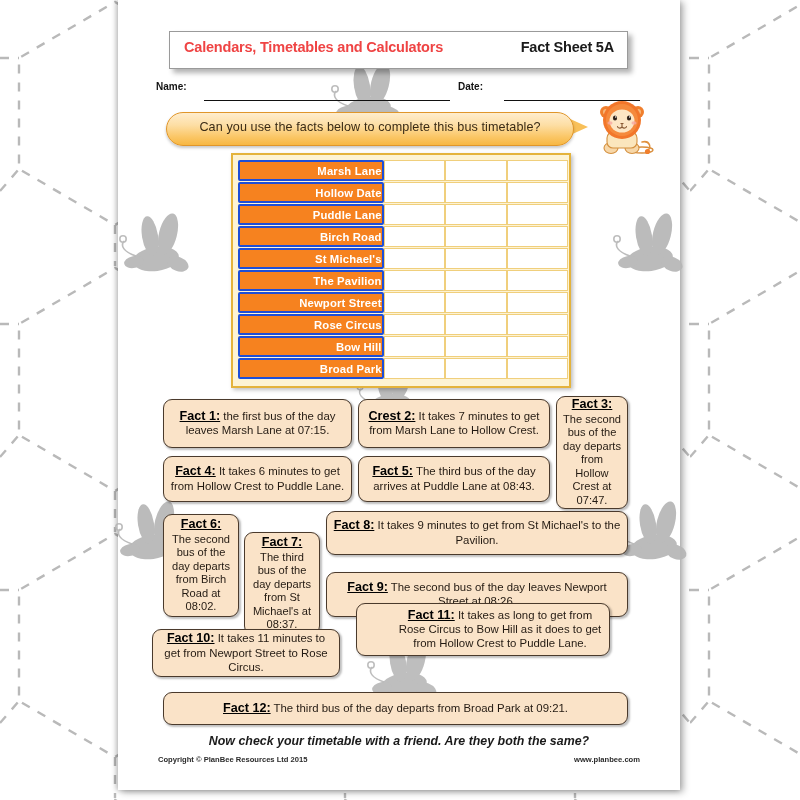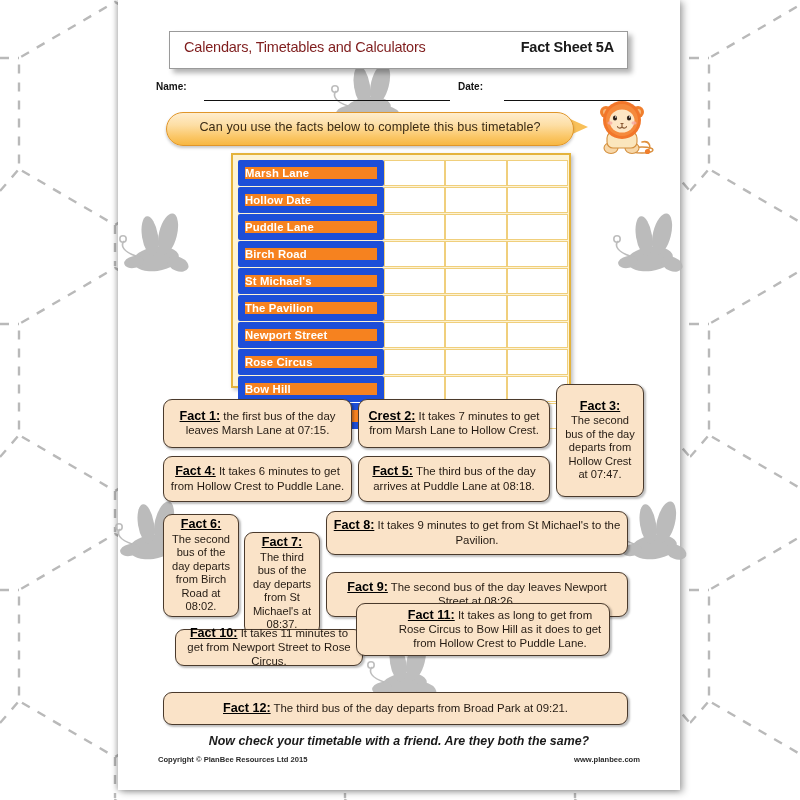--- a/index.html
+++ b/index.html
@@ -58,22 +58,22 @@
     background: #ffffff;
     border: 1px solid #9a9a9a;
     box-shadow: 4px 4px 5px rgba(0,0,0,0.30);
     z-index: 5;
   }
   #title-left {
     position: absolute;
     left: 14px;
     top: 7px;
     font-size: 14.5px;
-    font-weight: normal;
-    color: #7f1d1d;
+    font-weight: bold;
+    color: #ef4444;
     letter-spacing: -0.2px;
     white-space: nowrap;
   }
   #title-right {
     position: absolute;
     right: 13px;
     top: 7px;
     font-size: 14.5px;
     font-weight: bold;
     color: #1a1a1a;
@@ -178,23 +178,24 @@
     height: 21px;
     padding: 0;
     box-sizing: border-box;
   }
   td.stop {
     width: 148px;
     background: #f6821f;
     color: #ffffff;
     font-size: 11.3px;
     font-weight: bold;
+    text-align: right;
     padding-right: 9px;
     letter-spacing: 0.15px;
-    border: 7px solid #1d4ed8;
+    border: 2px solid #1d4ed8;
     border-radius: 2px;
   }
   td.blank {
     width: 63px;
     background: #ffffff;
     border: 1px solid #f0cf7c;
   }
 
   
   .fact {
@@ -487,35 +488,35 @@
         <span class="fact-lbl">Fact 1:</span><span> the first bus of the day leaves Marsh Lane at 07:15.</span>
       </div>
     </div>
 
     <div class="fact" style="left:240px; top:399px; width:192px; height:49px;">
       <div class="fact-text">
         <span class="fact-lbl">Crest 2:</span><span> It takes 7 minutes to get from Marsh Lane to Hollow Crest.</span>
       </div>
     </div>
 
-    <div class="fact" style="left:438px; top:384px; width:88px; height:113px;">
+    <div class="fact" style="left:438px; top:396px; width:72px; height:113px;">
       <div class="fact-text narrow">
         <span class="fact-lbl">Fact 3:</span><br><span>The second bus of the day departs from Hollow Crest at 07:47.</span>
       </div>
     </div>
 
     <div class="fact" style="left:45px; top:456px; width:189px; height:46px;">
       <div class="fact-text">
         <span class="fact-lbl">Fact 4:</span><span> It takes 6 minutes to get from Hollow Crest to Puddle Lane.</span>
       </div>
     </div>
 
     <div class="fact" style="left:240px; top:456px; width:192px; height:46px;">
       <div class="fact-text">
-        <span class="fact-lbl">Fact 5:</span><span> The third bus of the day arrives at Puddle Lane at 08:18.</span>
+        <span class="fact-lbl">Fact 5:</span><span> The third bus of the day arrives at Puddle Lane at 08:43.</span>
       </div>
     </div>
 
     <div class="fact" style="left:45px; top:514px; width:76px; height:103px;">
       <div class="fact-text narrow">
         <span class="fact-lbl">Fact 6:</span><br><span>The second bus of the day departs from Birch Road at 08:02.</span>
       </div>
     </div>
 
     <div class="fact" style="left:126px; top:532px; width:76px; height:103px;">
@@ -529,21 +530,21 @@
         <span class="fact-lbl">Fact 8:</span><span> It takes 9 minutes to get from St Michael's to the Pavilion.</span>
       </div>
     </div>
 
     <div class="fact" style="left:208px; top:572px; width:302px; height:45px;">
       <div class="fact-text">
         <span class="fact-lbl">Fact 9:</span><span> The second bus of the day leaves Newport Street at 08:26.</span>
       </div>
     </div>
 
-    <div class="fact" style="left:57px; top:629px; width:188px; height:37px;">
+    <div class="fact" style="left:34px; top:629px; width:188px; height:48px;">
       <div class="fact-text">
         <span class="fact-lbl">Fact 10:</span><span> It takes 11 minutes to get from Newport Street to Rose Circus.</span>
       </div>
     </div>
 
     <div class="fact" style="left:238px; top:603px; width:254px; height:53px;padding-left:40px;">
       <div class="fact-text">
         <span class="fact-lbl">Fact 11:</span><span> It takes as long to get from Rose Circus to Bow Hill as it does to get from Hollow Crest to Puddle Lane.</span>
       </div>
     </div>

